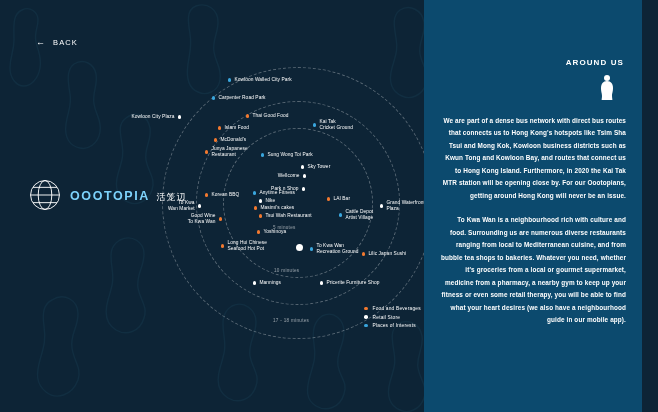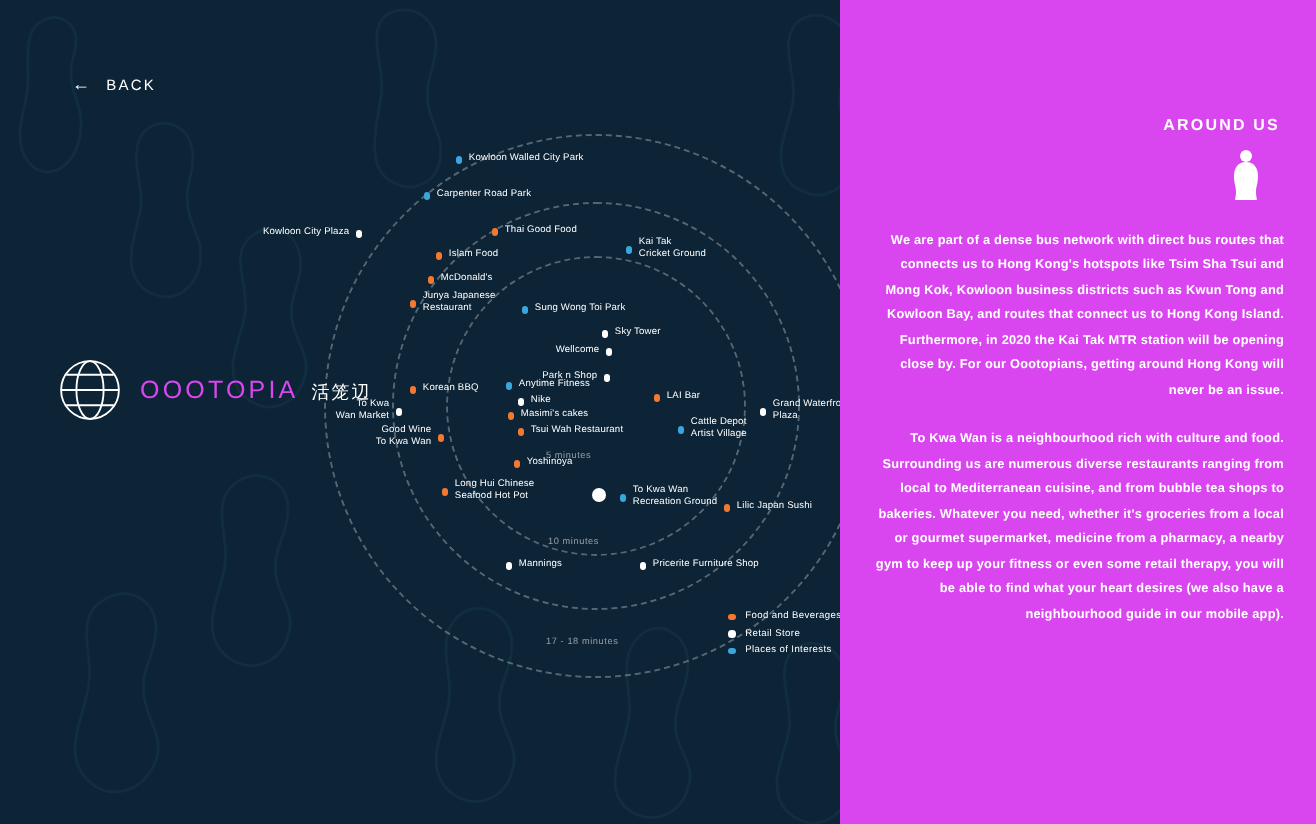--- a/index.html
+++ b/index.html
@@ -55,39 +55,39 @@
     align-items: center;
     gap: 8px;
   }
   .logo-mark {
     width: 34px;
     height: 34px;
   }
   .logo-word {
     font-size: 12.5px;
     letter-spacing: 1.6px;
-    font-weight: 400;
-    color: #d946ef;
+    font-weight: 700;
+    color: #7dd3fc;
     white-space: nowrap;
   }
   .logo-cn {
     font-size: 9px;
     letter-spacing: 1px;
     color: #fff;
     margin-left: 2px;
     white-space: nowrap;
   }
   
   .panel {
     position: absolute;
-    right: 0;
+    right: 16px;
     top: 0;
-    width: 238px;
+    width: 218px;
     height: 412px;
-    background: #d946ef;
+    background: #0c4a6e;
     padding: 0;
   }
   .panel-title {
     position: absolute;
     right: 18px;
     top: 58px;
     font-size: 8px;
     font-weight: bold;
     letter-spacing: 1.1px;
     text-align: right;

